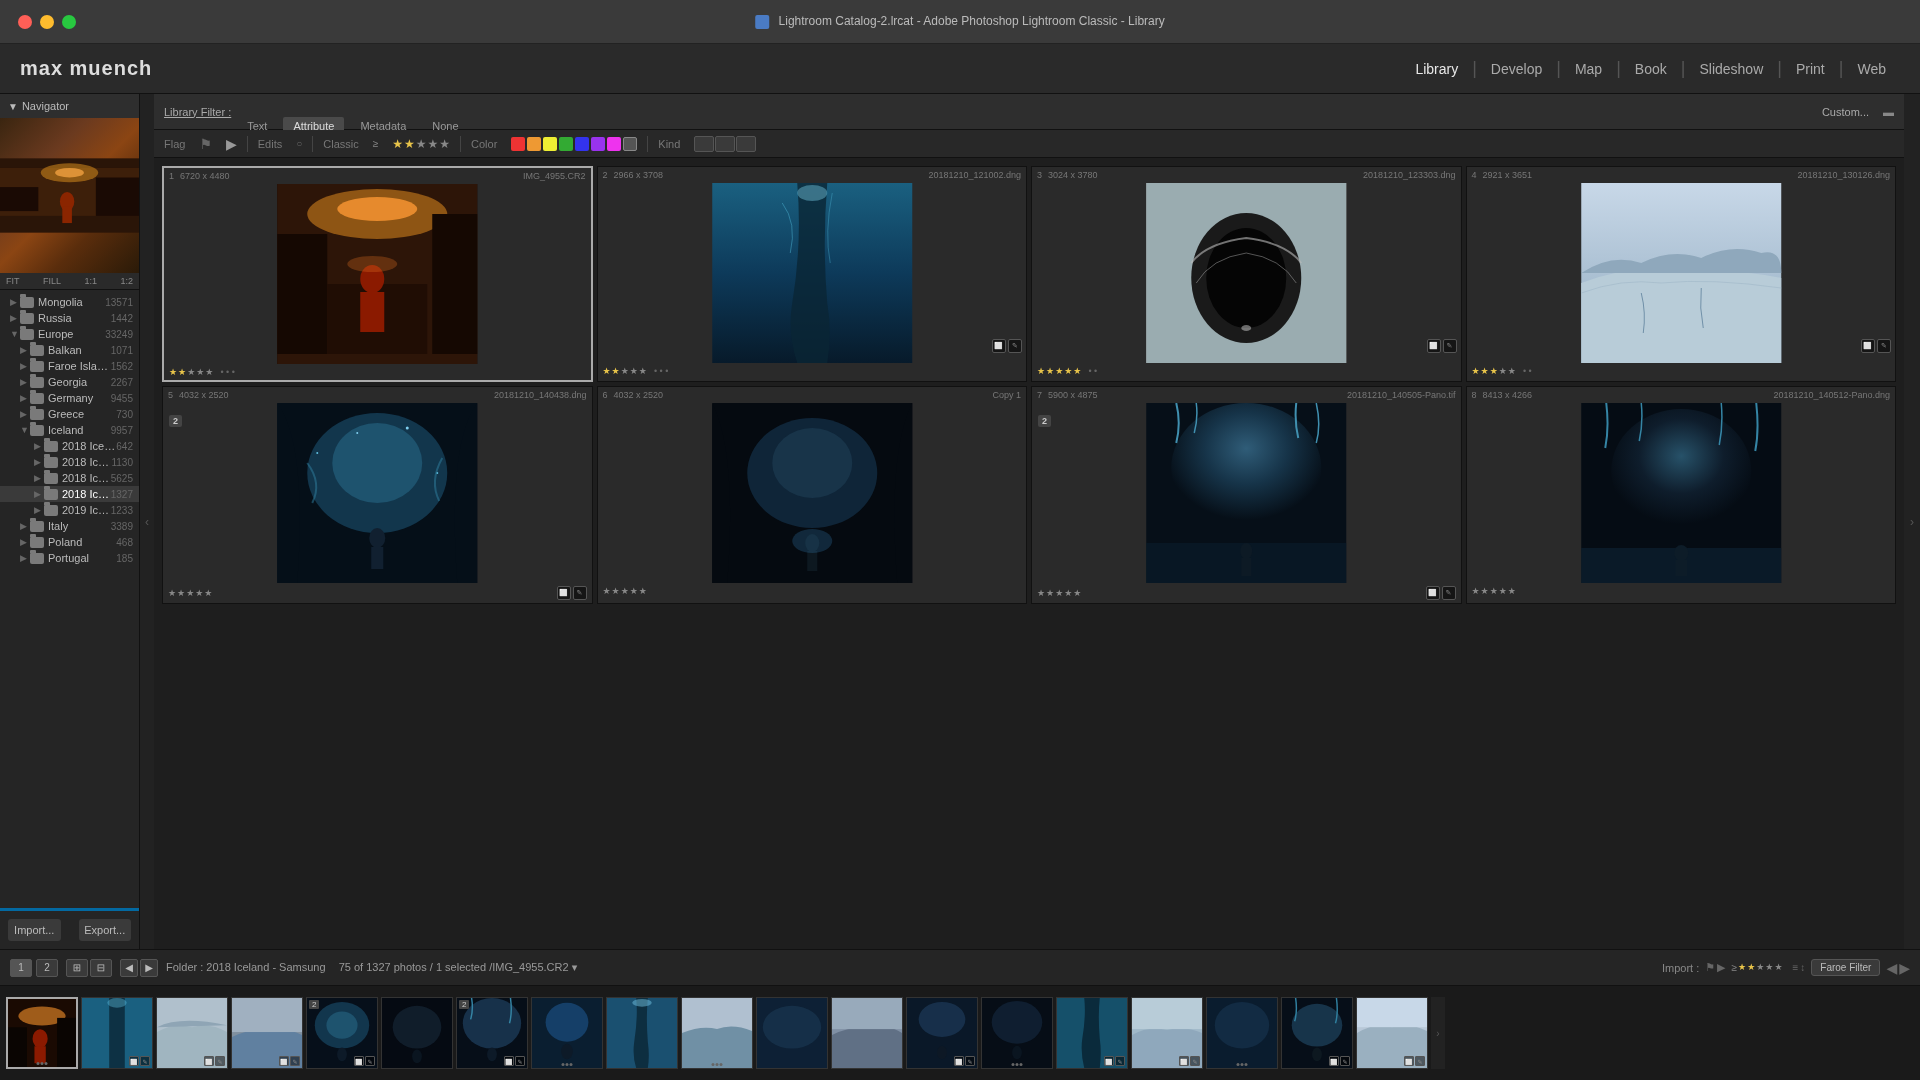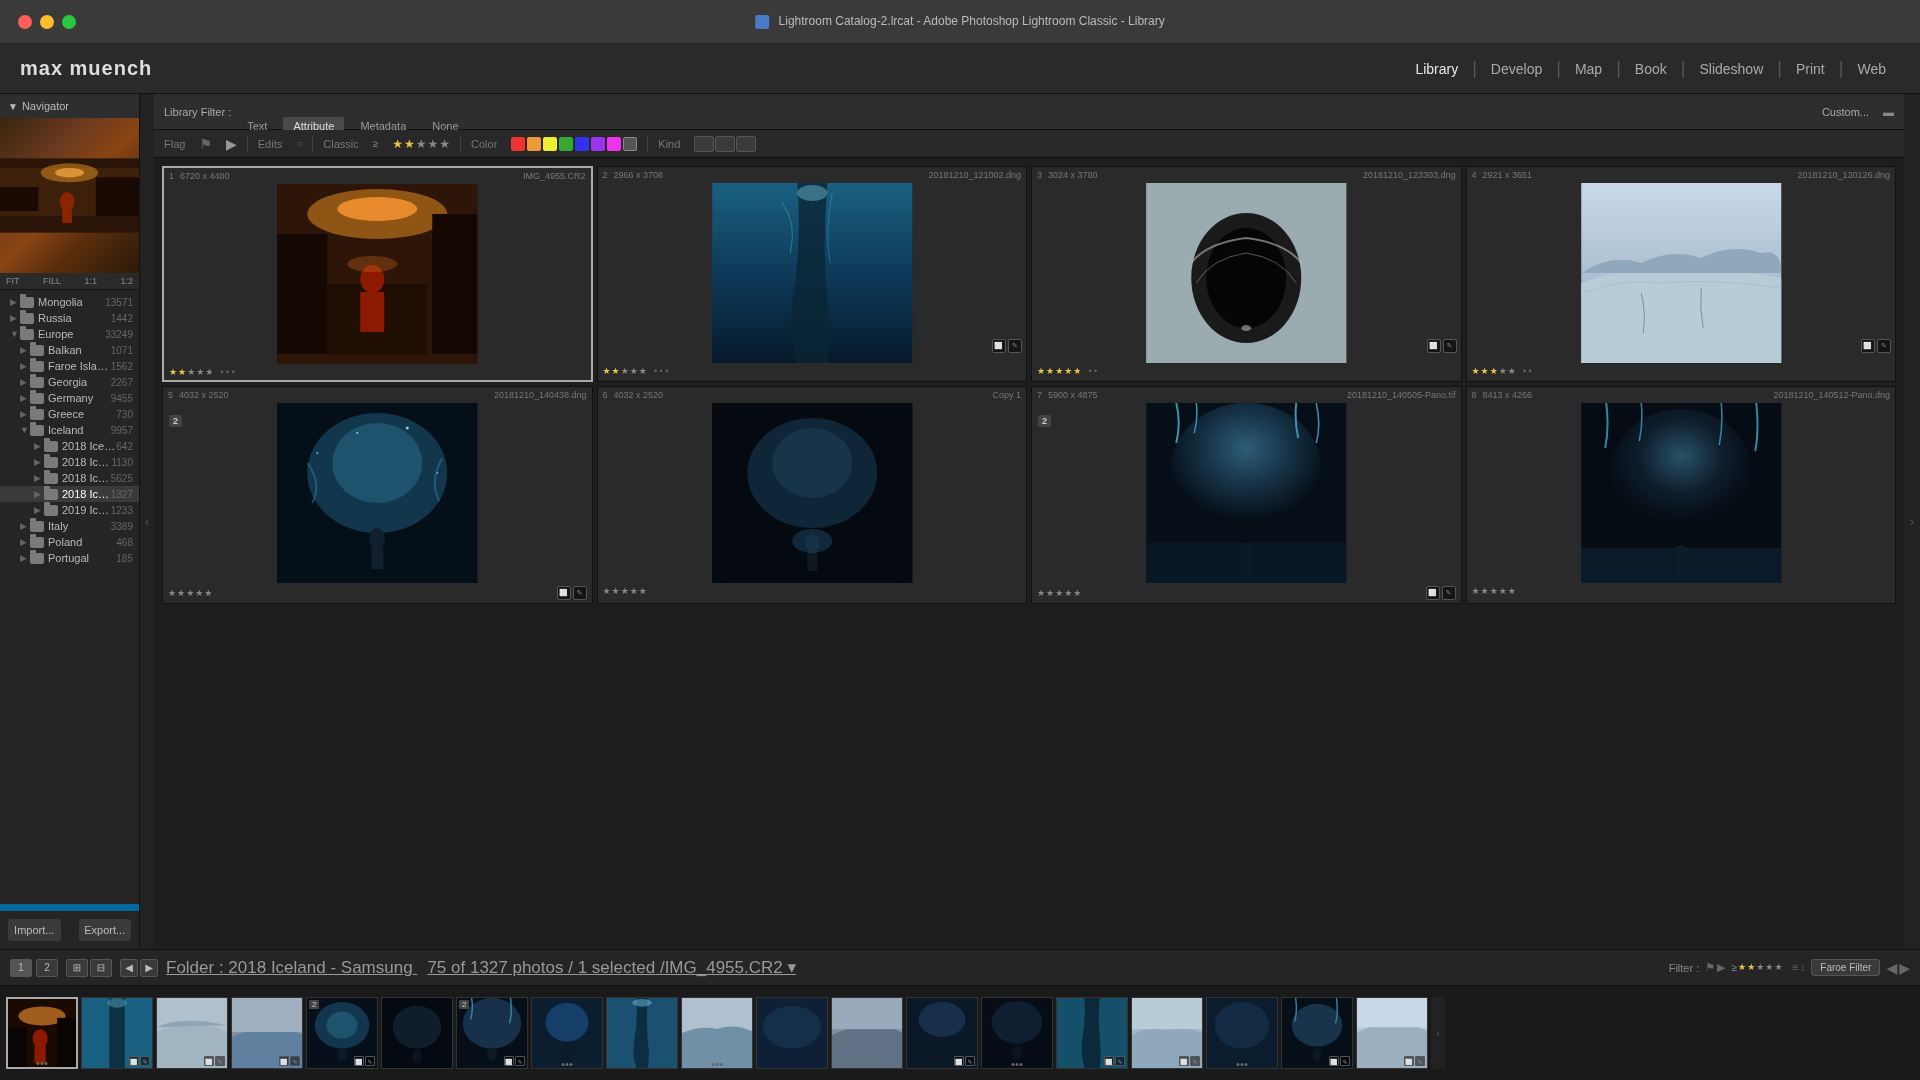--- a/index.html
+++ b/index.html
@@ -190,21 +190,21 @@
       font-size: 10px;
       margin-left: 0;
     }
     .folder-item.sub1 { padding-left: 20px; }
     .folder-item.sub2 { padding-left: 34px; }
 
     .panel-buttons {
       display: flex;
       padding: 8px;
       gap: 18px;
-      border-top: 7px solid #0369a1;
+      border-top: 3px solid #0369a1;
     }
     .panel-btn {
       flex: 1;
       background: #3a3a3a;
       border: none;
       color: #bbb;
       font-size: 11px;
       padding: 5px 0;
       border-radius: 3px;
       cursor: pointer;
@@ -224,21 +224,21 @@
       height: 36px;
       background: #2e2e2e;
       display: flex;
       align-items: center;
       padding: 0 10px;
       border-bottom: 1px solid #111;
       font-size: 11px;
       color: #bbb;
       gap: 6px;
     }
-    .filter-label { color: #aaa; font-weight: 500; }
+    .filter-label { color: #aaa; font-weight: 500; text-decoration: underline; }
     .filter-tab {
       padding: 3px 10px;
       border-radius: 2px;
       cursor: pointer;
       color: #999;
       margin-top: 29px;
     }
     .filter-tab.active {
       background: #4a4a4a;
       color: #ddd;
@@ -436,23 +436,22 @@
       border-radius: 2px;
       color: #bbb;
       font-size: 10px;
       display: flex;
       align-items: center;
       justify-content: center;
       cursor: pointer;
     }
     .folder-info {
       flex: 1;
-      font-size: 17px;
+      font-size: 11px;
       color: #999;
-      text-decoration: underline;
     }
     .filter-section {
       display: flex;
       align-items: center;
       gap: 6px;
     }
     .custom-filter-btn {
       background: #3a3a3a;
       border: 1px solid #555;
       border-radius: 3px;
@@ -1159,21 +1158,21 @@
     <div class="nav-arrow-btn">◀</div>
     <div class="nav-arrow-btn">▶</div>
   </div>
   <div class="folder-info">
     <span>Folder : 2018 Iceland - Samsung</span>
     <span style="margin-left:10px;">75 of 1327 photos / </span>
     <span>1 selected</span>
     <span> /IMG_4955.CR2 ▾</span>
   </div>
   <div class="filter-section">
-    <span>Filter :</span>
+    <span>Import :</span>
     <div style="display:flex; gap:2px;">
       <span style="font-size:11px; color:#666; cursor:pointer;">⚑</span>
       <span style="font-size:11px; color:#666; cursor:pointer;">▶</span>
     </div>
     <div class="filter-stars">
       <span style="font-size:10px; color:#888;">≥</span>
       <span class="ps f">★</span>
       <span class="ps f">★</span>
       <span class="ps">★</span>
       <span class="ps">★</span>

